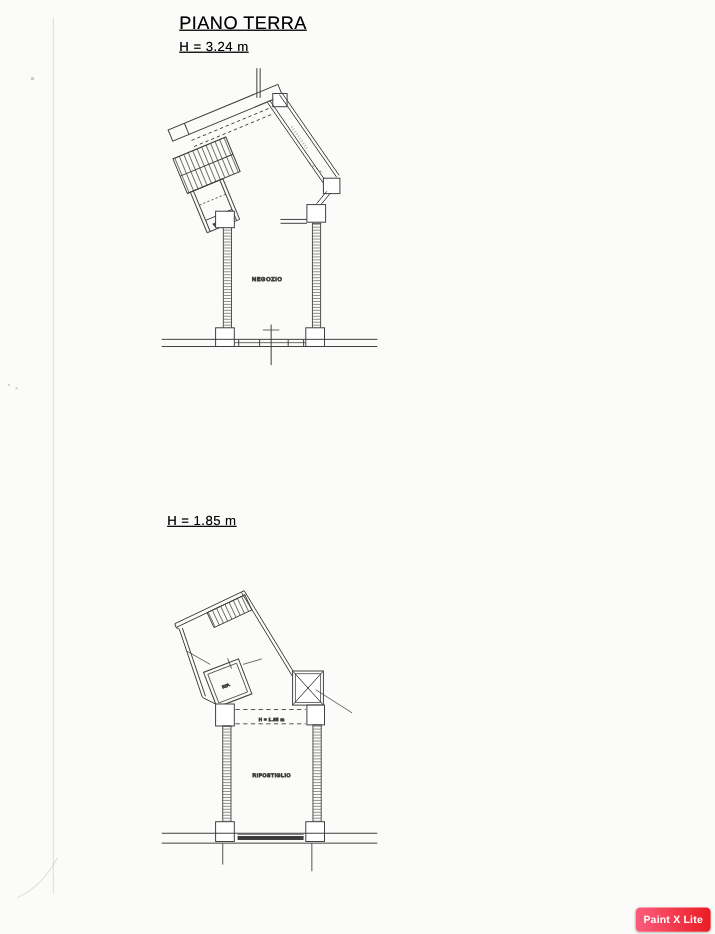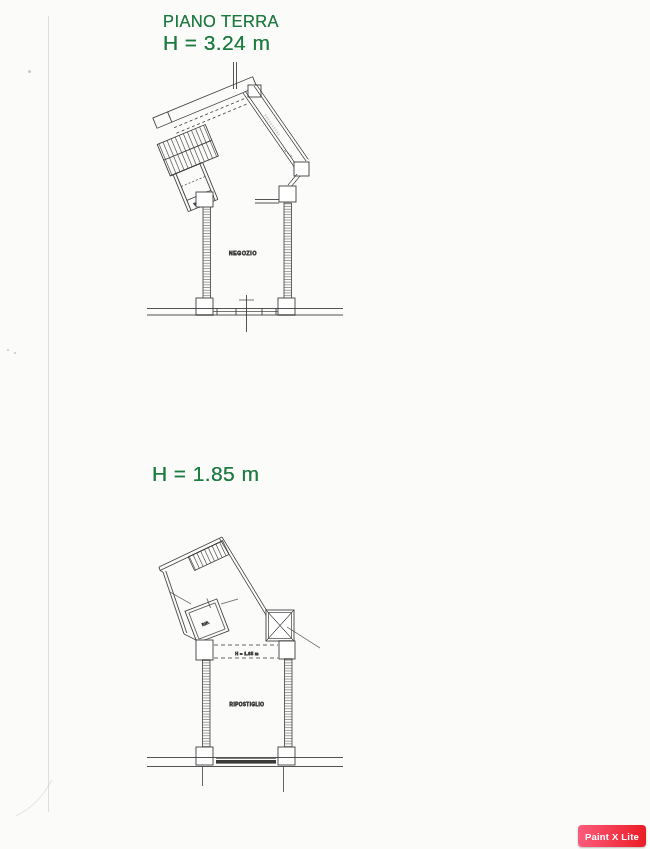--- a/index.html
+++ b/index.html
@@ -1,21 +1,21 @@
 <!DOCTYPE html>
 <html><head>
 <meta charset="utf-8">
 <style>
   html,body{margin:0;padding:0;}
   body{width:650px;height:849px;background:#fbfbf9;position:relative;overflow:hidden;
        font-family:"Liberation Sans", sans-serif;}
   .abs{position:absolute;}
-  .plan-title{color:#15803d;font-size:16.5px;letter-spacing:.4px;line-height:21px;
-              text-shadow:0 0 .6px rgba(50,50,50,.65);}
-  .plan-title .h-line{font-size:21px;}
+  .plan-title{color:#000000;font-size:16.5px;letter-spacing:.4px;line-height:21px;
+              text-shadow:0 0 .6px rgba(50,50,50,.65);text-decoration:underline;}
+  .plan-title .h-line{font-size:12px;}
   svg.drawing{position:absolute;filter:blur(.22px);}
   svg.drawing text{font-family:"Liberation Sans", sans-serif;fill:#878787;}
   .scanline{left:48px;top:16px;width:1px;height:796px;background:#cfcfc8;opacity:.65;}
   .speck{background:#9a9a96;border-radius:50%;opacity:.55;}
   .watermark{left:578px;top:825px;width:68px;height:22px;border-radius:4px;
              display:flex;align-items:center;justify-content:center;
              box-shadow:0 1px 2px rgba(0,0,0,.25);}
   .watermark span{font-size:9.5px;font-weight:700;letter-spacing:.2px;}
 </style>
 </head>

